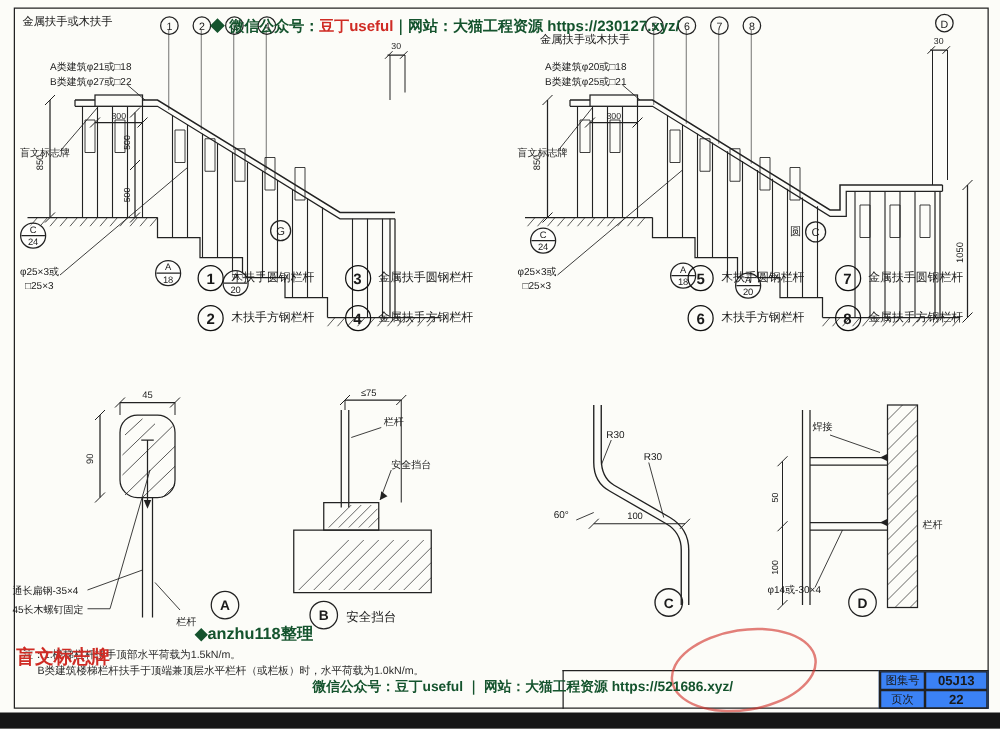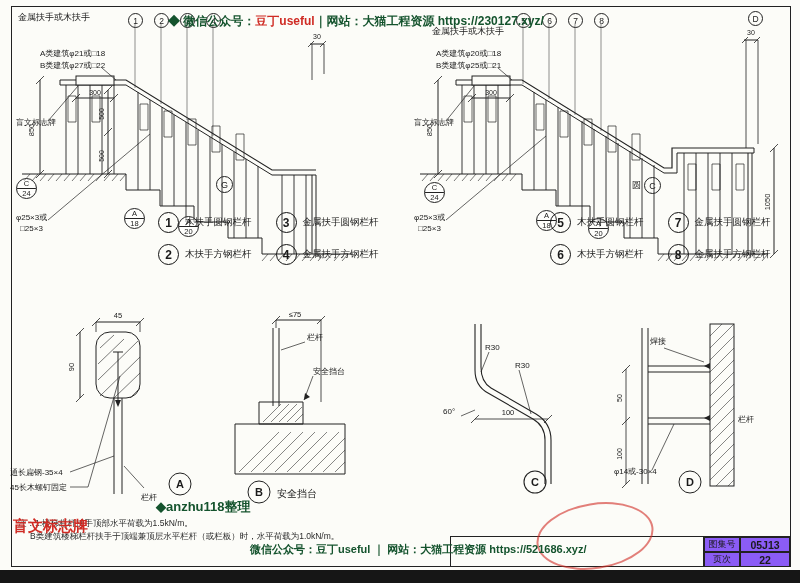--- a/index.html
+++ b/index.html
@@ -18,21 +18,21 @@
   .llab{font-size:9.5px}
   .split{position:absolute;width:21px;height:21px;border:1px solid #222;border-radius:50%;font-size:7.5px;text-align:center;overflow:hidden;background:rgba(255,255,255,.55);z-index:1}
   .split>div{height:50%;line-height:9.5px}
   .split>.sp-top{border-bottom:1px solid #222}
   svg{position:absolute}
   svg text{font-family:"Liberation Sans",sans-serif;fill:#1a1a1a}
   .tb-line{position:absolute;background:#222}
   .sheet-title{position:absolute;font-size:14.5px;letter-spacing:5px;font-weight:bold;color:#151515;z-index:3}
   .stamp{position:absolute;border:2.5px solid rgba(208,43,36,.6);border-radius:50%;z-index:4}
   .blackbar{position:absolute;background:#161616}
-  .itable{position:absolute;border:1.2px solid #222;display:grid;grid-template-columns:36px 1fr;grid-template-rows:1fr 1fr;font-size:9px;z-index:3;background:#8b5cf6}
+  .itable{position:absolute;border:1.2px solid #222;display:grid;grid-template-columns:36px 1fr;grid-template-rows:1fr 1fr;font-size:9px;z-index:3;background:#3b82f6}
   .itable>div{border:0.6px solid #222;display:flex;align-items:center;justify-content:center}
   .itable .val{font-size:10.5px;font-weight:bold}
   .wm-top{position:absolute;left:168px;top:13px;font-size:12px;z-index:5;white-space:nowrap}
   .wm-bottom{position:absolute;left:250px;top:542px;font-size:11px;z-index:5;white-space:nowrap}
 </style>
 </head>
 <body>
 
 <div id="page">
 

